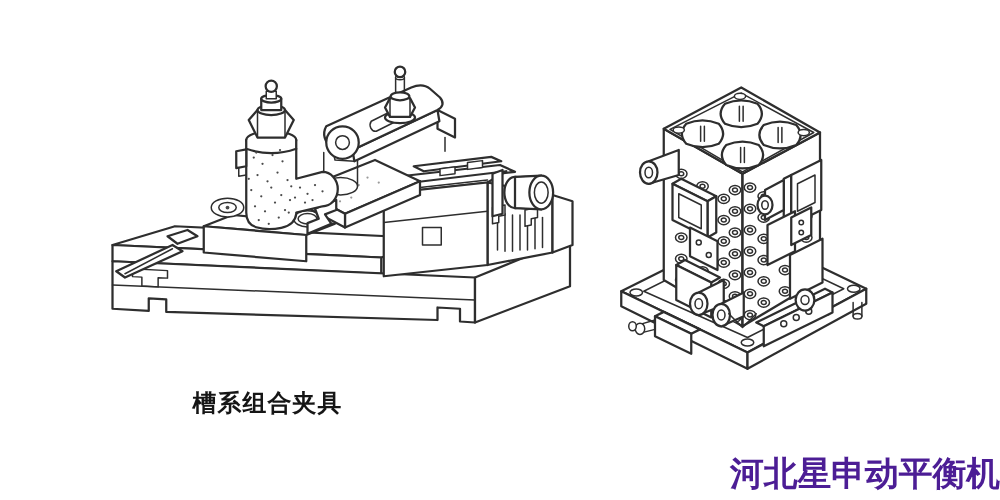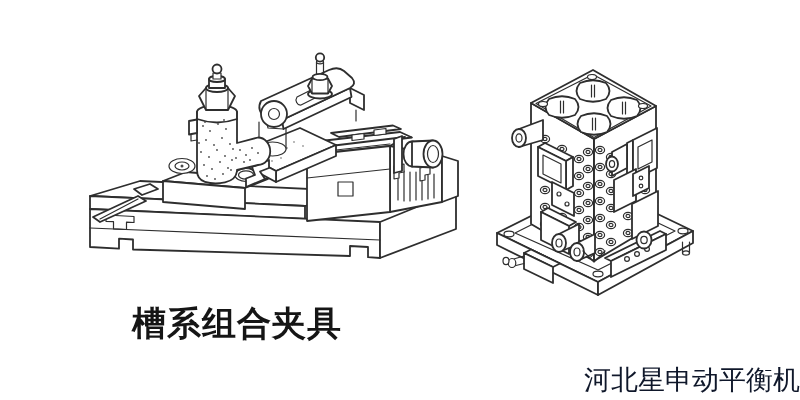--- a/index.html
+++ b/index.html
@@ -9,28 +9,28 @@
     font-family:"DejaVu Sans","Liberation Sans",sans-serif;
   }
   .art { position:absolute; left:0; top:0; }
   .ln  { fill:#ffffff; stroke:#2e2e2e; stroke-width:1.8; stroke-linejoin:round; stroke-linecap:round; }
   .ln2 { fill:#ffffff; stroke:#2e2e2e; stroke-width:1.2; stroke-linejoin:round; stroke-linecap:round; }
   .nf  { fill:none; }
   .dot { fill:#4a4a4a; stroke:none; }
   .dotl{ fill:#9a9a9a; stroke:none; }
   .caption {
     position:absolute; top:306px; height:34px; line-height:34px;
-    font-size:34px; font-weight:bold; color:#151515;
+    font-size:19px; font-weight:bold; color:#151515;
     text-align:center; letter-spacing:1px; white-space:nowrap;
   }
   .caption-left  { left:132px; width:164px; }
   .caption-right { left:514px; width:164px; }
   .watermark {
     position:absolute; right:0px; top:363px; height:34px; line-height:34px;
-    font-size:27px; font-weight:normal; color:#0f172a;
+    font-size:27px; font-weight:bold; color:#4c1d95;
     letter-spacing:0px; white-space:nowrap;
   }
 </style>
 </head>
 <body>
 
 <div class="stage">
 
   <svg class="art" width="800" height="400" viewBox="0 0 800 400">
     <defs>

